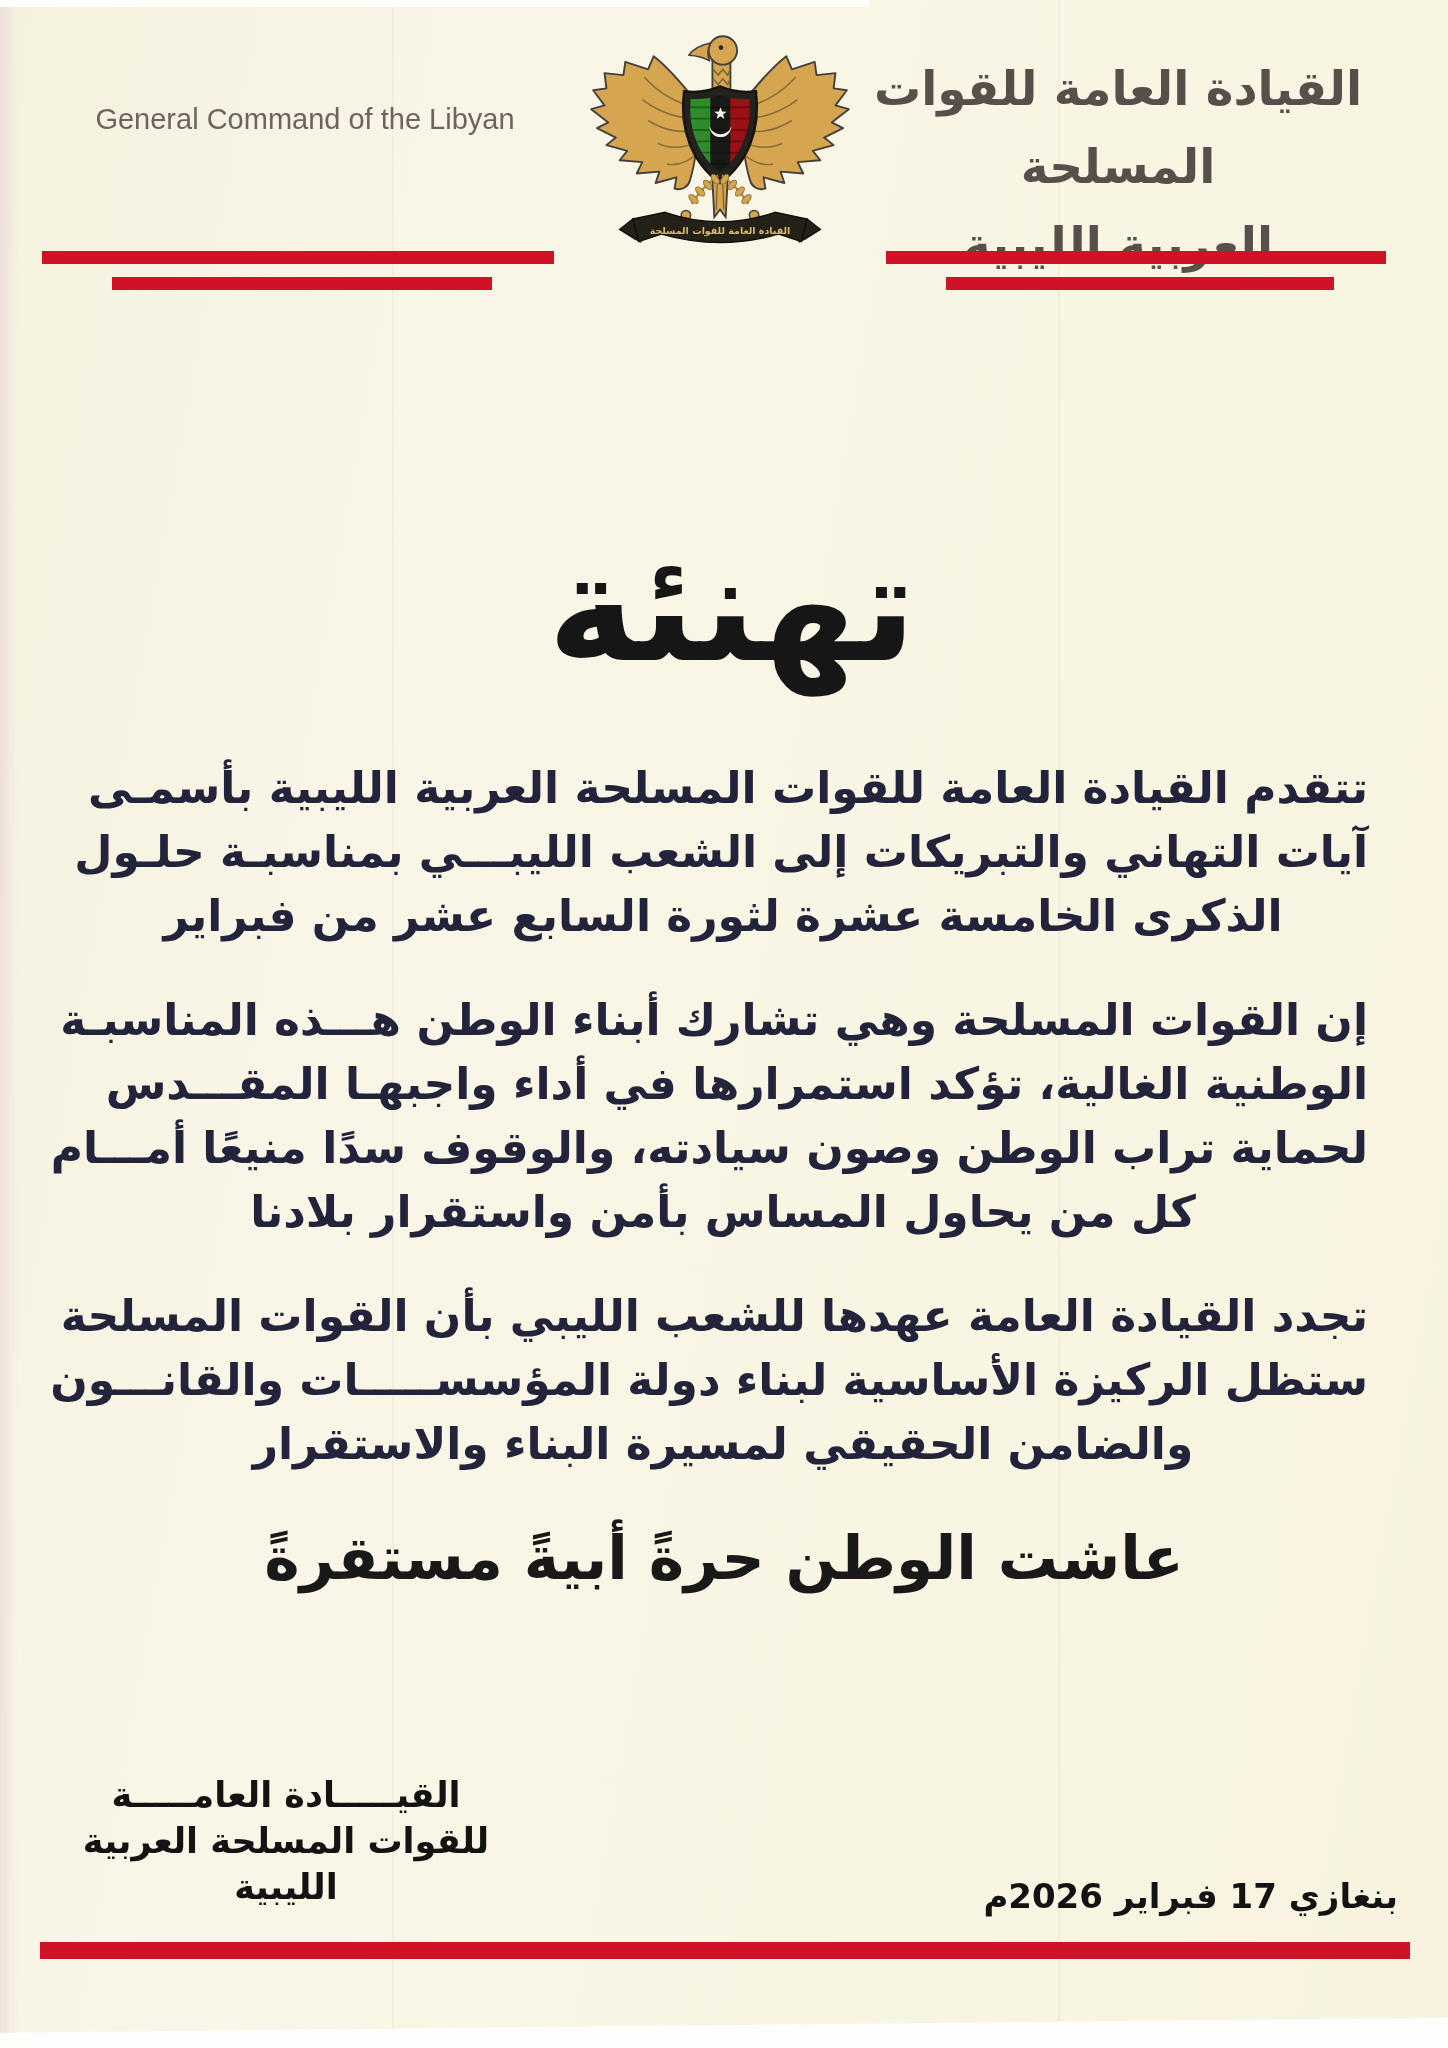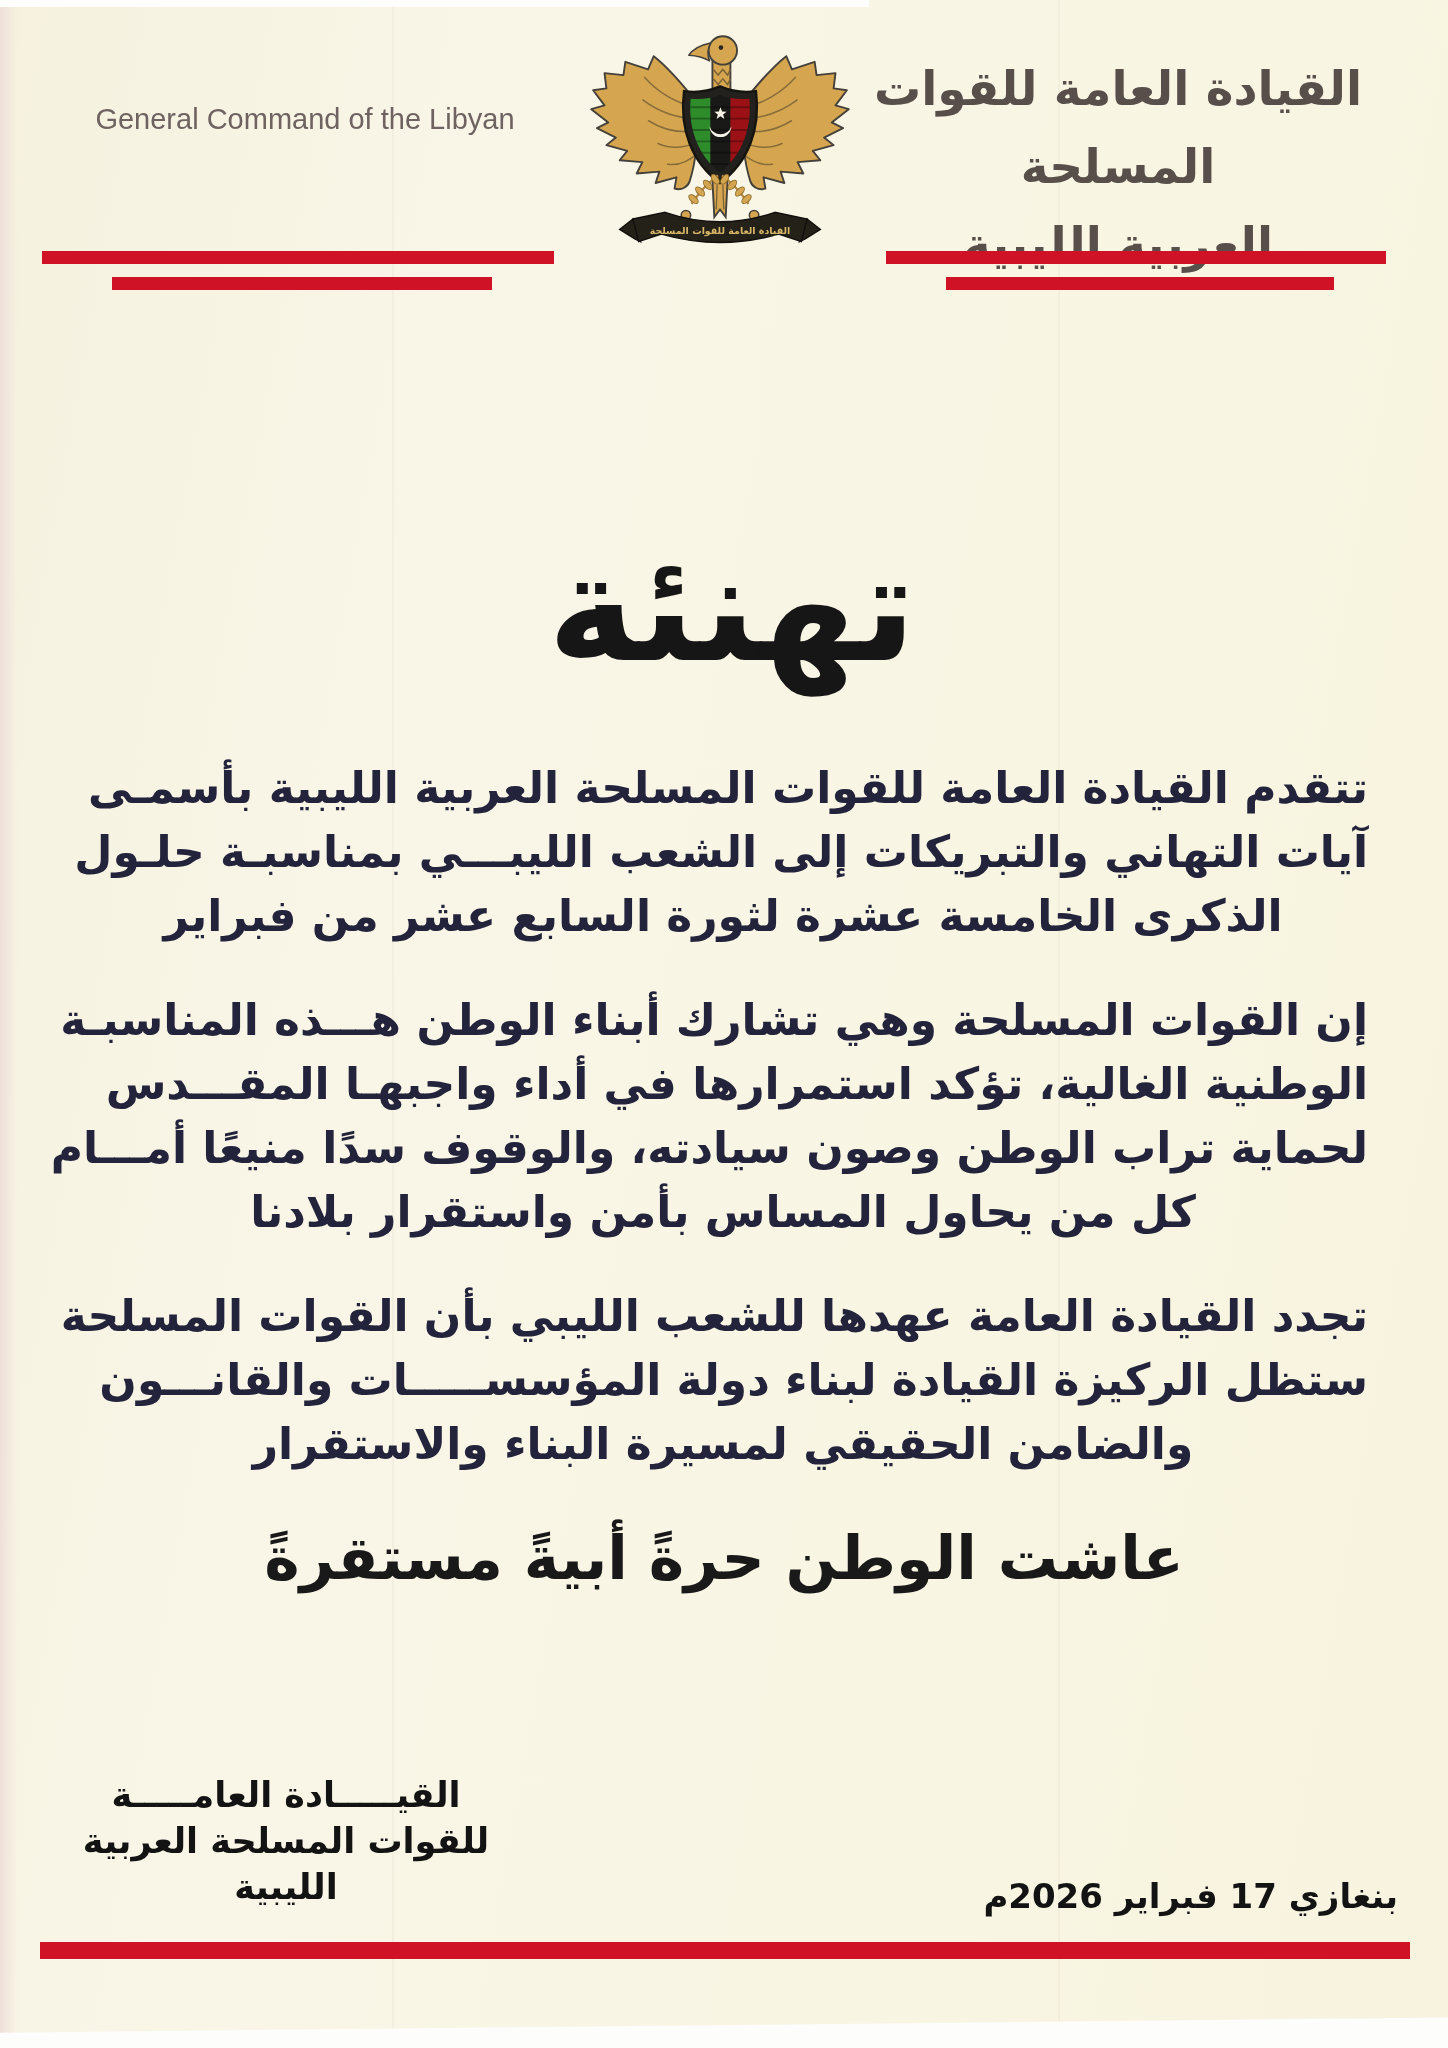--- a/index.html
+++ b/index.html
@@ -169,21 +169,21 @@
       <span class="line last">الذكرى الخامسة عشرة لثورة السابع عشر من فبراير</span>
     </p>
     <p class="para">
       <span class="line">إن القوات المسلحة وهي تشارك أبناء الوطن هـــذه المناسبـة</span>
       <span class="line">الوطنية الغالية، تؤكد استمرارها في أداء واجبهـا المقـــدس</span>
       <span class="line">لحماية تراب الوطن وصون سيادته، والوقوف سدًا منيعًا أمـــام</span>
       <span class="line last">كل من يحاول المساس بأمن واستقرار بلادنا</span>
     </p>
     <p class="para">
       <span class="line">تجدد القيادة العامة عهدها للشعب الليبي بأن القوات المسلحة</span>
-      <span class="line">ستظل الركيزة القيادة لبناء دولة المؤسســـــات والقانـــون</span>
+      <span class="line">ستظل الركيزة الأساسية لبناء دولة المؤسســـــات والقانـــون</span>
       <span class="line last">والضامن الحقيقي لمسيرة البناء والاستقرار</span>
     </p>
   </div>
 
   <div class="slogan">عاشت الوطن حرةً أبيةً مستقرةً</div>
 
   <div class="signature">
     <div>القيـــــادة العامـــــة</div>
     <div>للقوات المسلحة العربية الليبية</div>
   </div>

